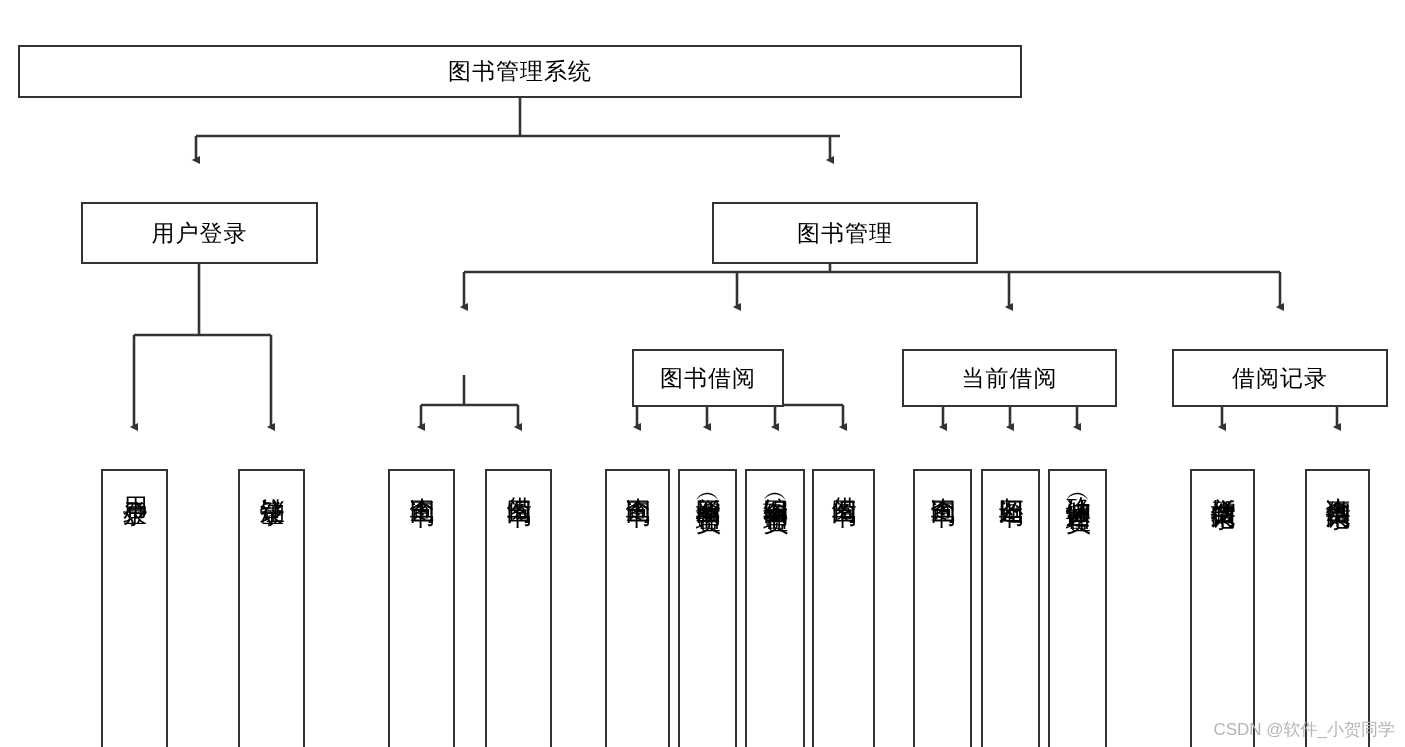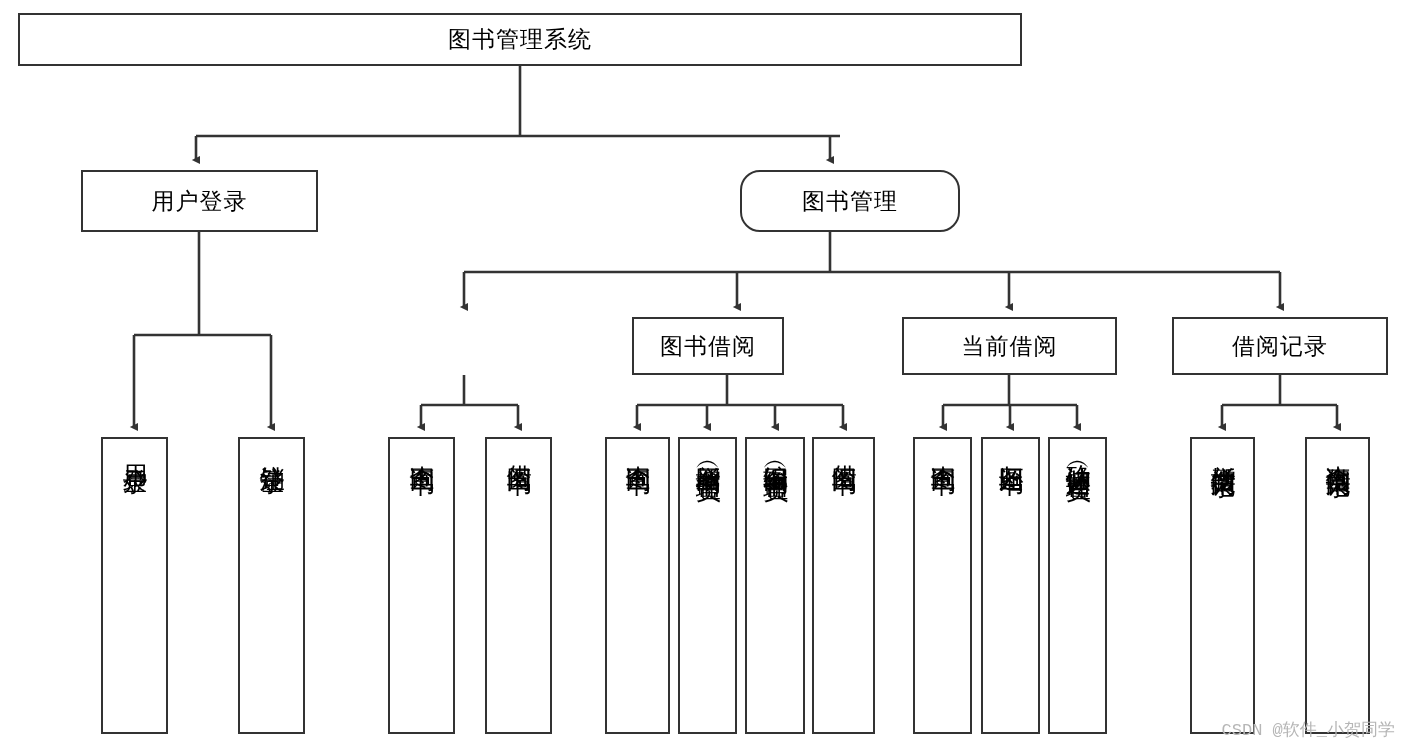--- a/index.html
+++ b/index.html
@@ -29,20 +29,21 @@
   .node {
     position: absolute;
     box-sizing: border-box;
     background: #ffffff;
     border: 2px solid #333333;
     display: flex;
     align-items: center;
     justify-content: center;
     color: #000000;
     z-index: 2;
+    margin-top: 32px;
   }
   .node.horizontal {
     font-size: 23px;
     letter-spacing: 1px;
   }
   .node.vertical {
     align-items: flex-start;
     justify-content: center;
     padding-top: 6px;
   }
@@ -60,21 +61,21 @@
     white-space: nowrap;
   }
   #watermark {
     position: absolute;
     right: 10px;
     bottom: 6px;
     font-size: 17px;
     color: #b6b6b6;
     z-index: 5;
     white-space: nowrap;
-    font-family: Liberation Mono, monospace;
+    font-family: Liberation Sans, sans-serif;
   }
 </style>
 </head>
 <body>
 
 <div id="diagram-root">
 
   <svg id="edge-layer" viewBox="0 0 1405 747" xmlns="http://www.w3.org/2000/svg">
     <defs>
       <marker id="arrowhead" markerWidth="9" markerHeight="9" refX="4.5" refY="4.4" orient="auto" markerUnits="userSpaceOnUse">
@@ -125,21 +126,21 @@
     </g>
   </svg>
 
   <div class="node horizontal" style="left:18px; top:13px; width:1004px; height:53px;">
     <span class="hlabel">图书管理系统</span>
   </div>
 
   <div class="node horizontal" style="left:81px; top:170px; width:237px; height:62px;">
     <span class="hlabel">用户登录</span>
   </div>
-  <div class="node horizontal" style="left:740px; top:170px; width:220px; height:62px;border-radius:20px;">
+  <div class="node horizontal" style="left:712px; top:170px; width:266px; height:62px;">
     <span class="hlabel">图书管理</span>
   </div>
 
   <div class="node horizontal" style="left:632px; top:317px; width:152px; height:58px;">
     <span class="hlabel">图书借阅</span>
   </div>
   <div class="node horizontal" style="left:1172px; top:317px; width:216px; height:58px;">
     <span class="hlabel">借阅记录</span>
   </div>
   <div class="node horizontal" style="left:902px; top:317px; width:215px; height:58px;">

